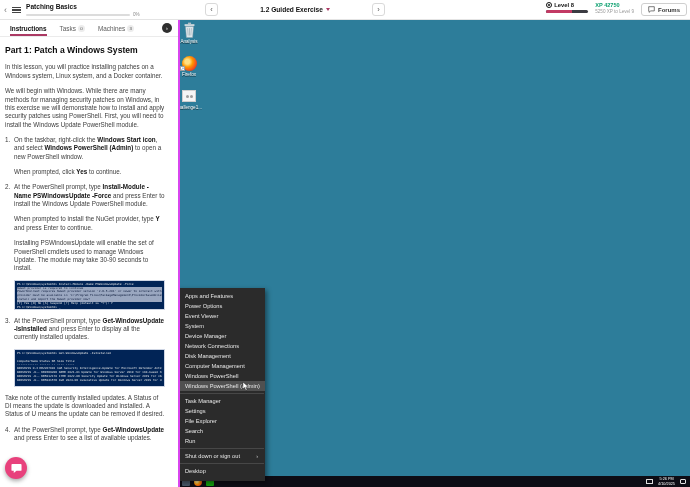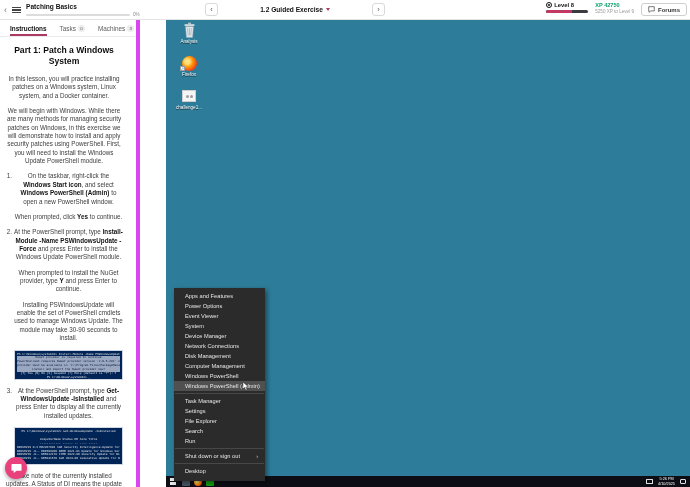--- a/index.html
+++ b/index.html
@@ -31,21 +31,21 @@
   .target-icon i { width:2px; height:2px; background:#111; border-radius:50%; display:block; }
   .level-label { font-size:5.8px; font-weight:bold; color:#111; }
   .level-bar { width:42px; height:3px; border-radius:2px; background:#3b3b42; overflow:hidden; }
   .level-bar .fill { display:block; height:100%; width:62%; background:#c23a64; }
   .xp-block { display:flex; flex-direction:column; gap:1px; }
   .xp { font-size:5.6px; font-weight:bold; color:#0b9f6e; }
   .xp-next { font-size:4.6px; color:#9a9a9a; }
   .forums-btn { display:flex; align-items:center; gap:3px; border:1px solid #cfcfcf; border-radius:3px; background:#fff; height:13px; padding:0 6px; font-size:6px; font-weight:bold; color:#333; cursor:pointer; margin-top:1px; font-family:inherit; }
 
   
-  .left-panel { position:absolute; left:0; top:20px; width:140px; bottom:0; background:#fff; z-index:5; overflow:hidden; border-right:4px solid #d946ef;text-align:center; }
+  .left-panel { position:absolute; left:0; top:20px; width:180px; bottom:0; background:#fff; z-index:5; overflow:hidden; border-right:2px solid #d946ef; }
   .tabbar { height:17px; border-bottom:1px solid #ebebeb; display:flex; align-items:center; padding:0 6px 0 10px; gap:13px; }
   .tab { display:flex; align-items:center; gap:2px; font-size:6.4px; color:#5c5c5c; height:100%; cursor:pointer; border-bottom:2px solid transparent; padding-top:2px; }
   .tab.active { color:#0f0f0f; font-weight:bold; border-bottom-color:#ab3963; }
   .badge { min-width:7px; height:7px; border-radius:4px; background:#ececec; color:#555; font-size:4.4px; display:inline-flex; align-items:center; justify-content:center; padding:0 1px; }
   .tabs-overflow { margin-left:auto; width:10px; height:10px; border-radius:50%; background:#2f2f2f; color:#fff; font-size:5.5px; display:flex; align-items:center; justify-content:center; cursor:pointer; }
 
   .content { padding:6px 13px 0 5px; font-size:6.3px; line-height:1.33; color:#3c3c3c; }
   .part-title { font-size:8.6px; font-weight:bold; color:#0c0c0c; margin:2px 0 7px 0; }
   .para { margin-bottom:7px; }
   .para.indent { margin-left:9px; }

